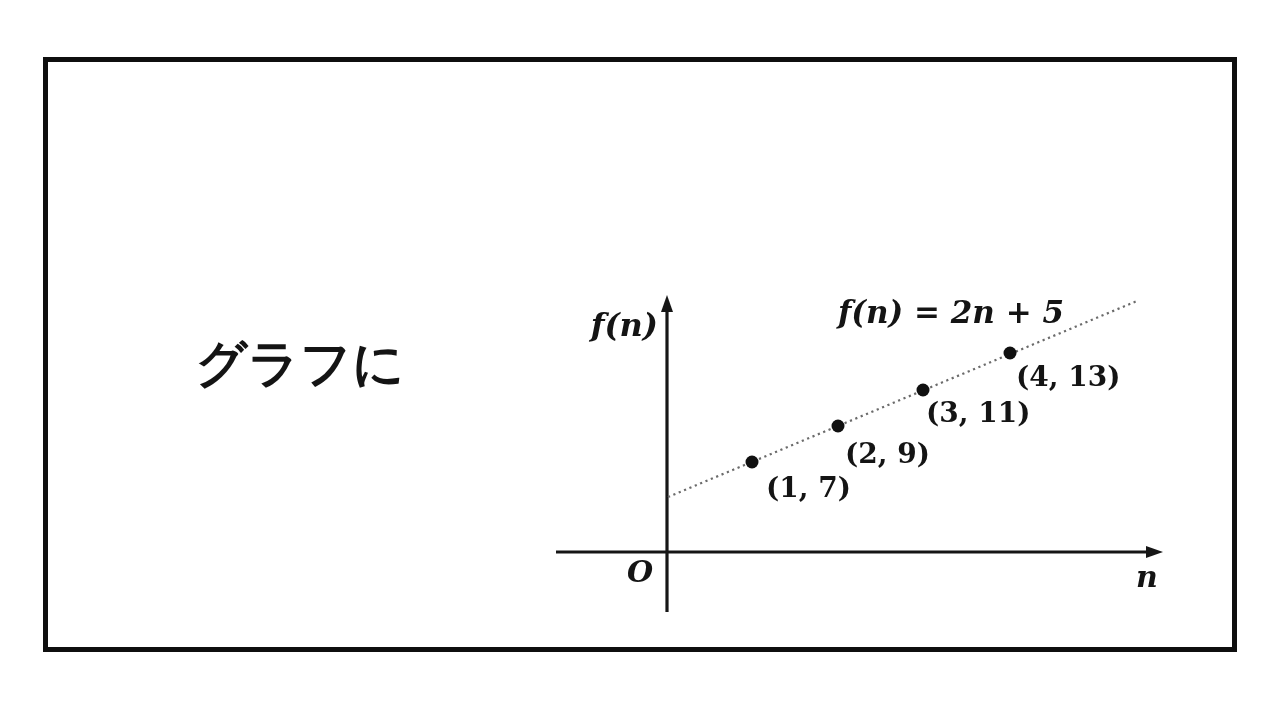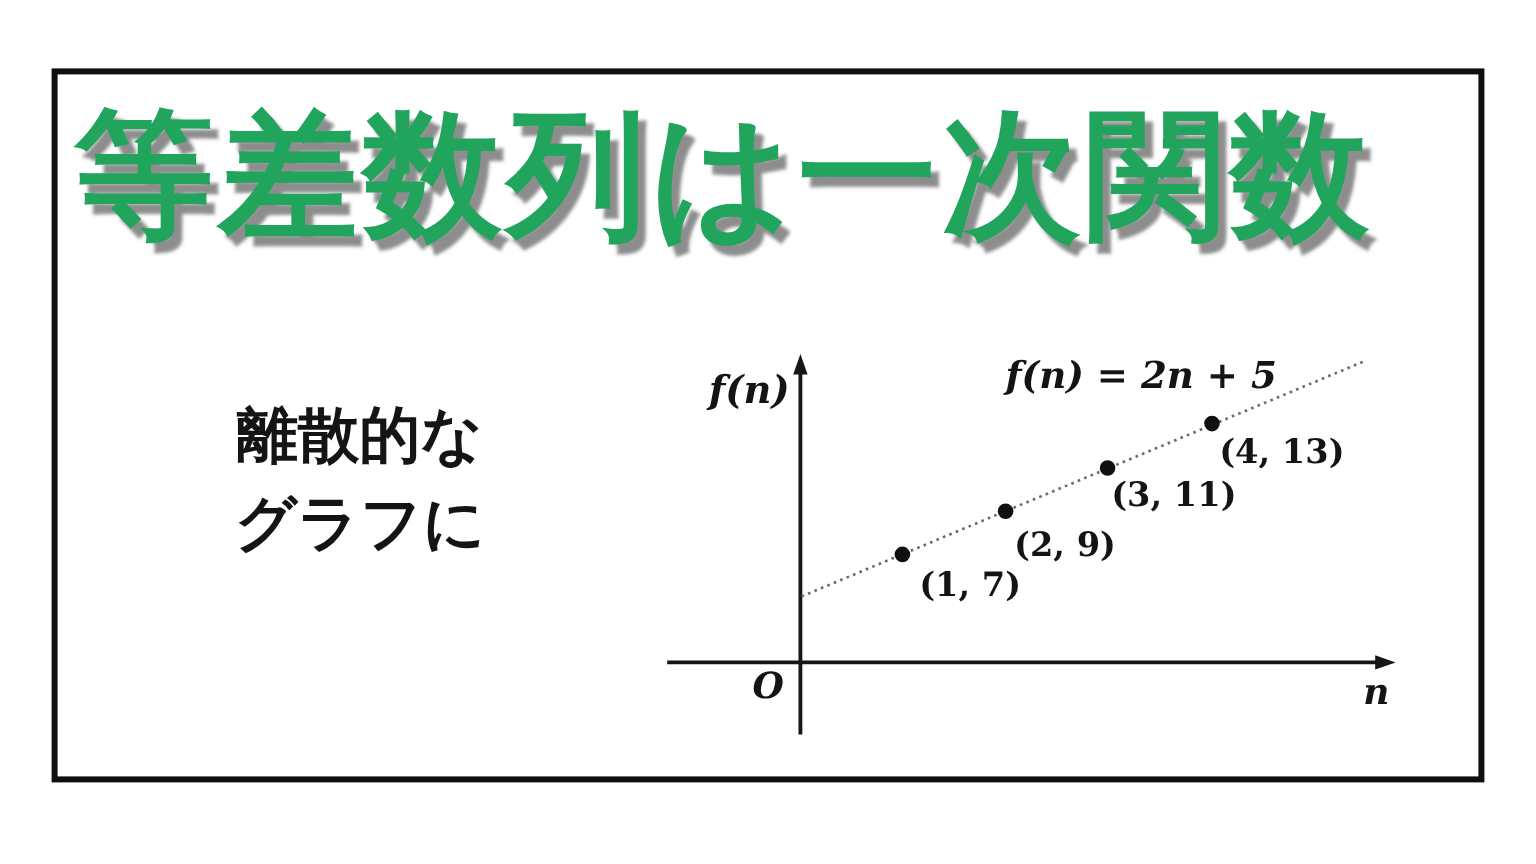--- a/index.html
+++ b/index.html
@@ -86,24 +86,22 @@
     fill: #141414;
   }
 </style>
 </head>
 <body>
 
 <div class="stage">
 
   <div class="slide-frame"></div>
 
-  <h1 class="slide-title">等差数列は一次関数</h1>
 
   <div class="body-text">
-    <div>離散的な</div>
     <div>グラフに</div>
   </div>
 
   <svg class="graph-svg" viewBox="540 280 650 345" xmlns="http://www.w3.org/2000/svg">
 
     <line class="axis-line" x1="667" y1="612" x2="667" y2="308"></line>
     <polygon class="arrow-head" points="667,295 661,312 673,312"></polygon>
 
     <line class="axis-line" x1="556" y1="552" x2="1150" y2="552"></line>
     <polygon class="arrow-head" points="1163,552 1146,546 1146,558"></polygon>

